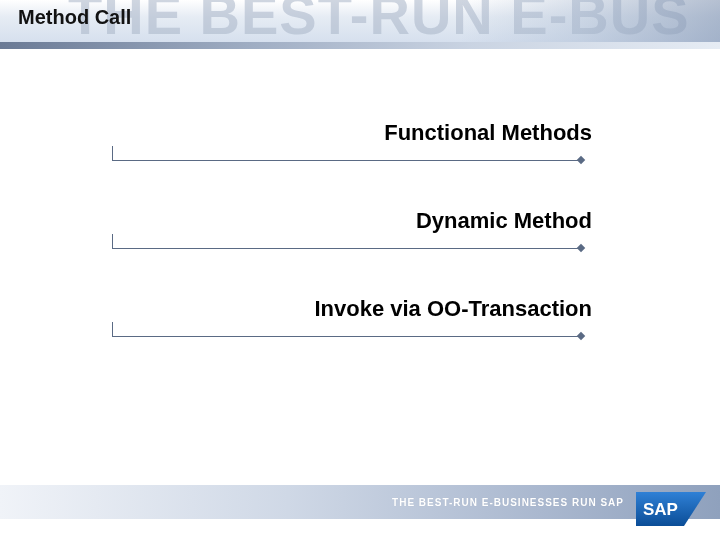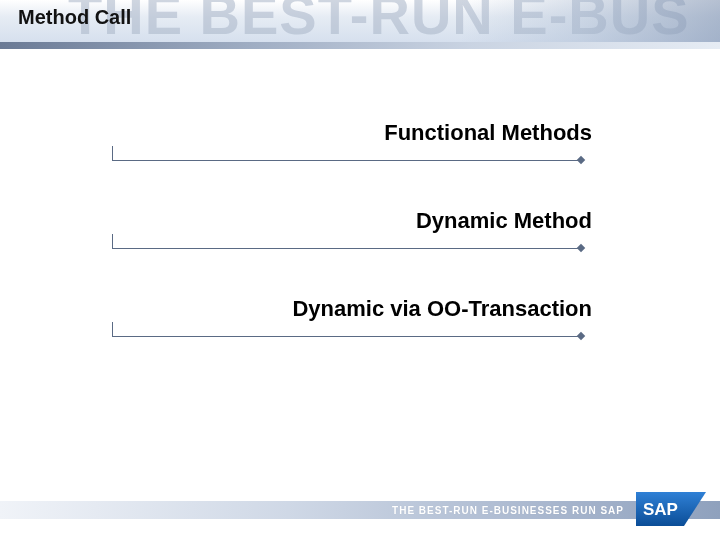--- a/index.html
+++ b/index.html
@@ -124,21 +124,21 @@
     height: 6px;
     background: #5a6a84;
     transform: rotate(45deg);
   }
 
   
   .footer-stripe {
     position: absolute;
     left: 0; right: 0;
     bottom: 21px;
-    height: 18px;
+    height: 34px;
     background: linear-gradient(90deg, #f0f3f8 0%, #cfd8e6 40%, #aab8cf 75%, #8fa1bd 100%);
     display: flex;
     align-items: center;
     justify-content: flex-end;
     padding-right: 96px;
     box-sizing: border-box;
   }
   .footer-tagline {
     font-family: "Arial Black", Arial, sans-serif;
     font-weight: 900;
@@ -186,21 +186,21 @@
     <div class="item">
       <span class="item-label">Dynamic Method</span>
       <div class="item-line">
         <span class="ltick"></span>
           <span class="hline"></span>
           <span class="rdot"></span>
       </div>
     </div>
 
     <div class="item">
-      <span class="item-label">Dynamic via OO-Transaction</span>
+      <span class="item-label">Invoke via OO-Transaction</span>
       <div class="item-line">
         <span class="ltick"></span>
           <span class="hline"></span>
           <span class="rdot"></span>
       </div>
     </div>
 
   </div>
 
   <div class="footer-stripe">

